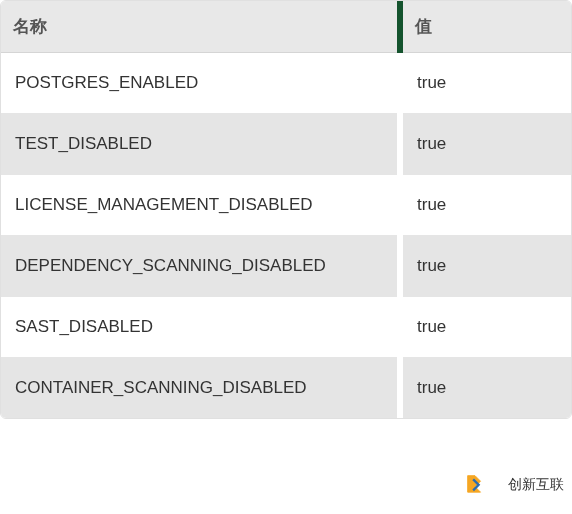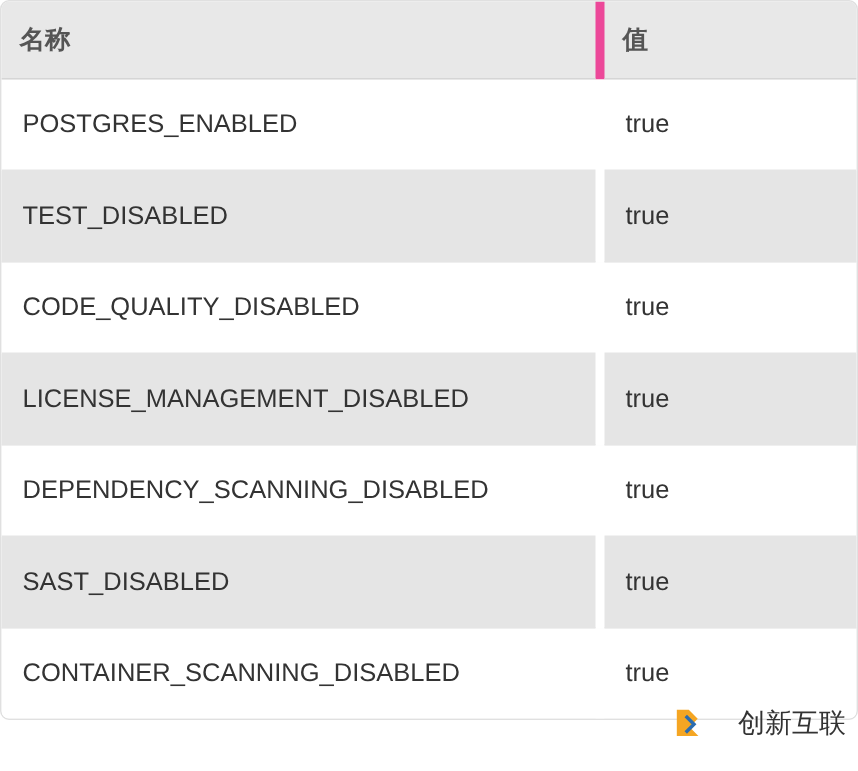--- a/index.html
+++ b/index.html
@@ -30,21 +30,21 @@
     th {
       text-align: left;
       padding: 14px 12px;
       font-weight: 600;
       font-size: 17px;
       color: #555555;
       border-bottom: 1px solid #d5d5d5;
     }
     th:first-child {
       width: 70%;
-      border-right: 6px solid #ec4899;
+      border-right: 6px solid #14532d;
       margin-left: 16px;
     }
     tbody td {
       padding: 20px 14px;
       font-size: 17px;
       color: #333333;
       border-bottom: 1px solid #e5e5e5;
       background: #e5e5e5;
     }
     tbody tr:nth-child(odd) td {
@@ -56,23 +56,23 @@
       margin-left: 39px;
     }
     tbody tr:last-child td {
       border-bottom: none;
     }
     .watermark {
       position: absolute;
       right: 8px;
       bottom: 20px;
       display: flex;
-      align-items: flex-start;
+      align-items: flex-end;
       gap: 22px;
-      font-size: 18px;
+      font-size: 14px;
       color: #333;
       pointer-events: none;
     }
     .watermark-icon {
       width: 22px;
       height: 22px;
       position: relative;
     }
     .watermark-icon svg {
       width: 100%;
@@ -93,24 +93,20 @@
     <tbody>
       <tr>
         <td>POSTGRES_ENABLED</td>
         <td>true</td>
       </tr>
       <tr>
         <td>TEST_DISABLED</td>
         <td>true</td>
       </tr>
       <tr>
-        <td>CODE_QUALITY_DISABLED</td>
-        <td>true</td>
-      </tr>
-      <tr>
         <td>LICENSE_MANAGEMENT_DISABLED</td>
         <td>true</td>
       </tr>
       <tr>
         <td>DEPENDENCY_SCANNING_DISABLED</td>
         <td>true</td>
       </tr>
       <tr>
         <td>SAST_DISABLED</td>
         <td>true</td>

